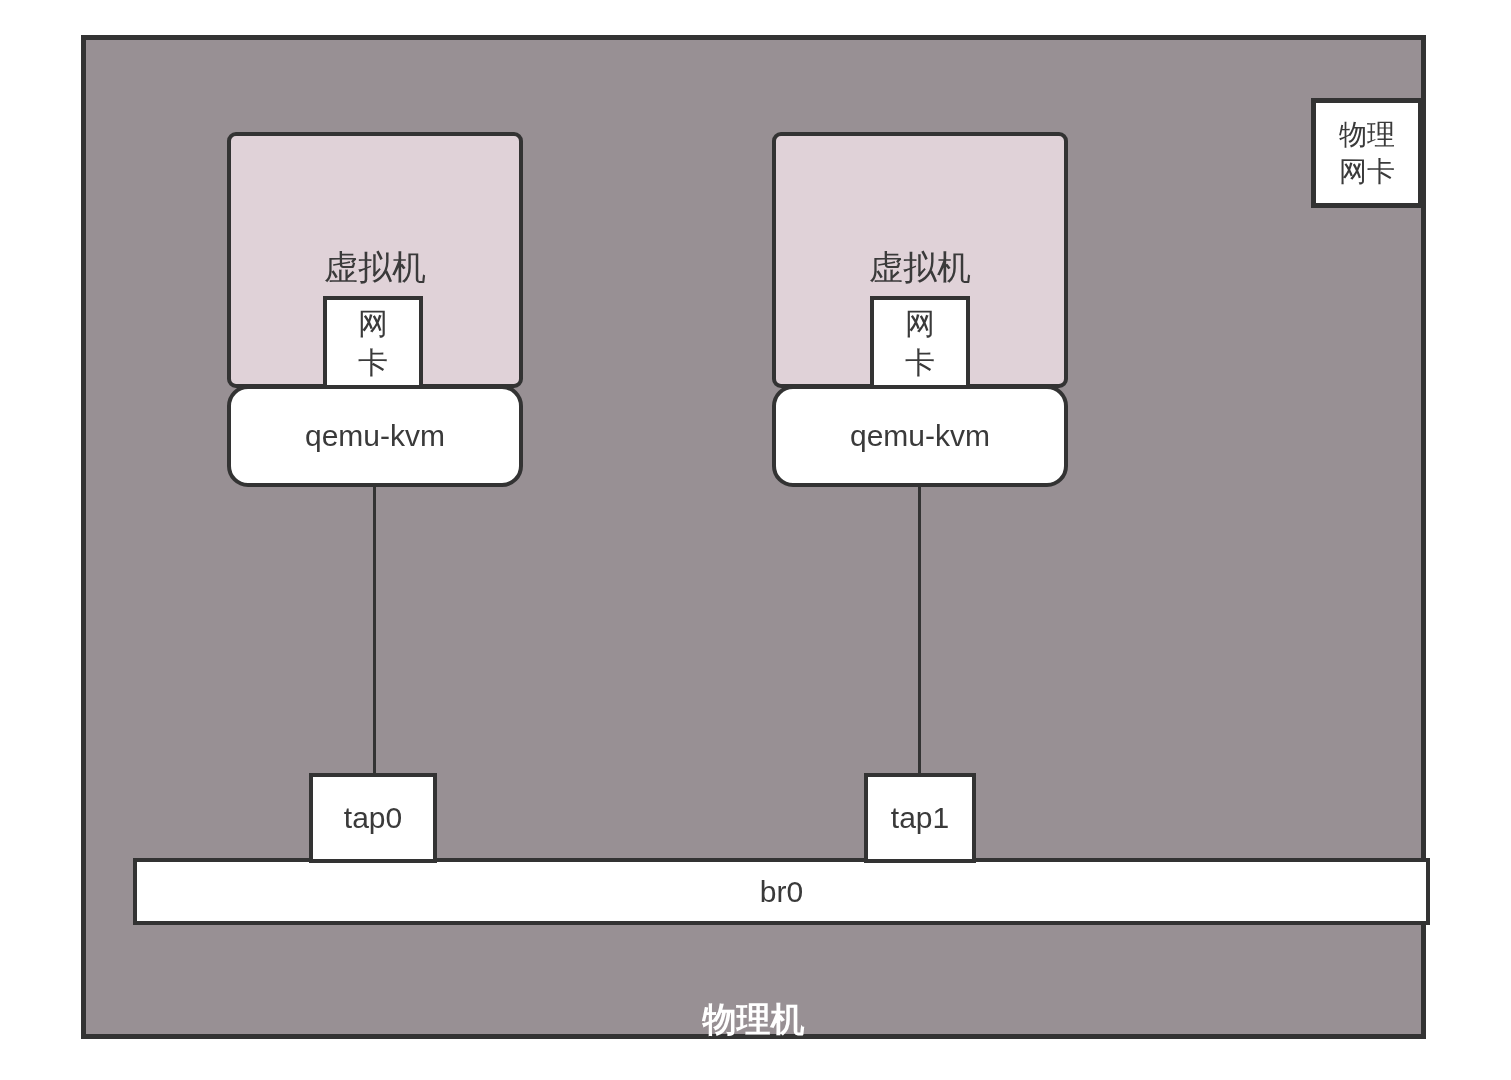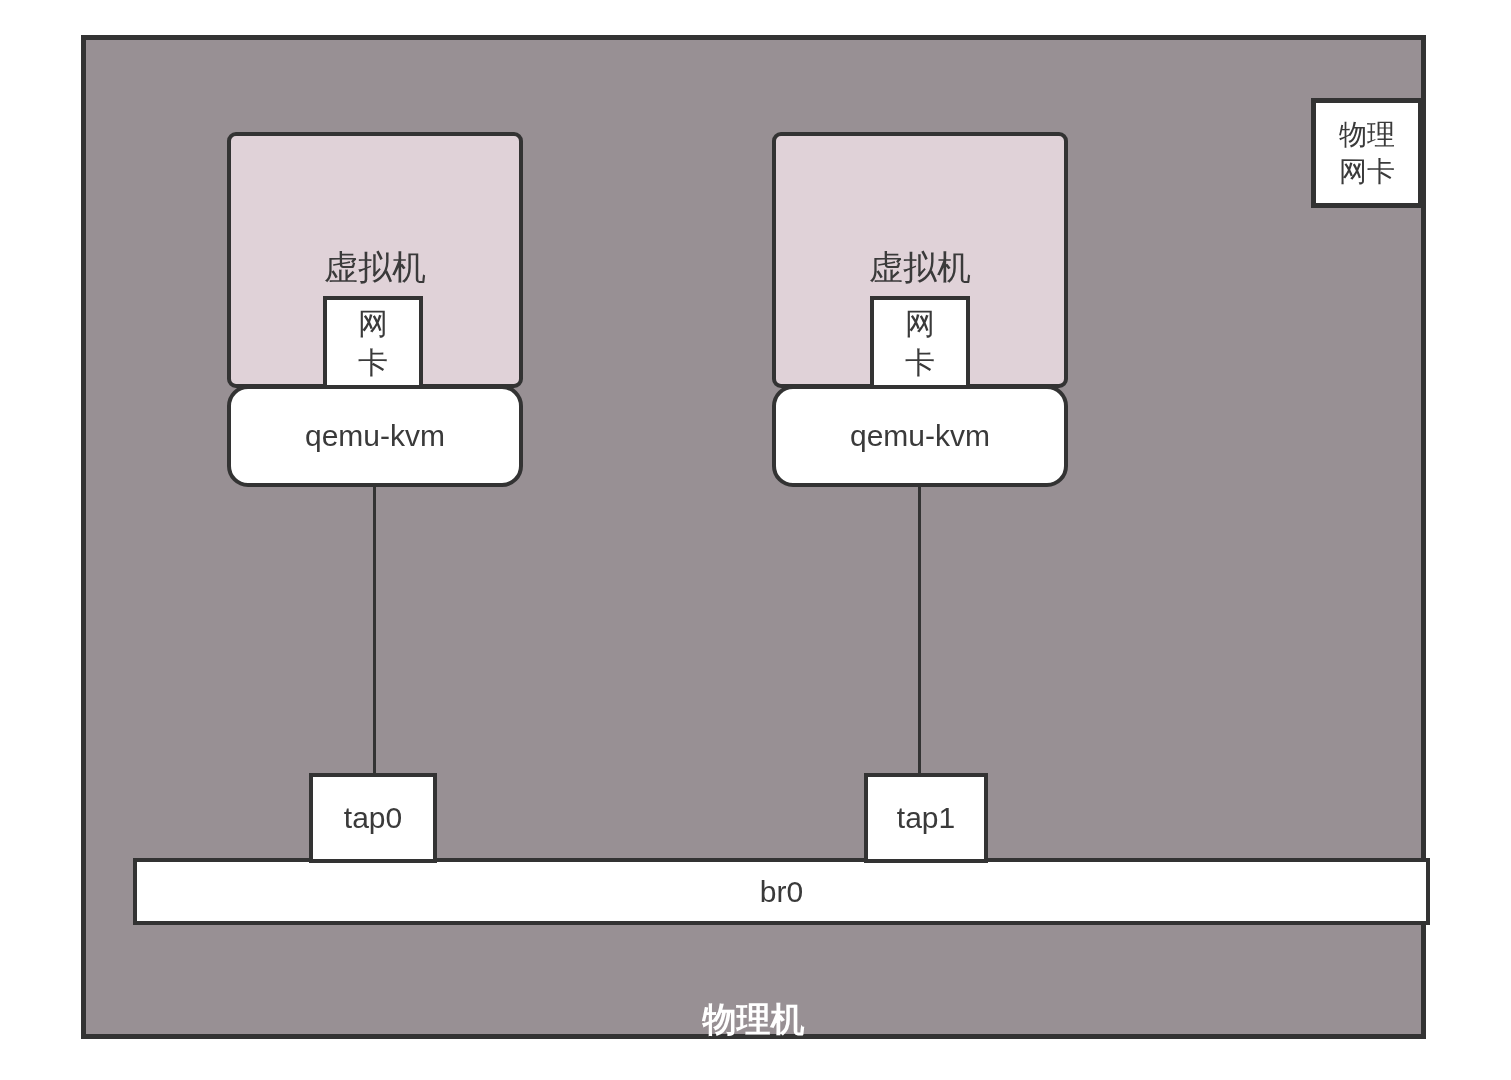--- a/index.html
+++ b/index.html
@@ -96,21 +96,21 @@
     background: #ffffff;
     border: 4px solid #333333;
     z-index: 4;
     display: flex;
     align-items: center;
     justify-content: center;
     font-size: 30px;
     color: #3a3a3a;
   }
   #tap-box-0 { left: 309px; top: 773px; width: 128px; }
-  #tap-box-1 { left: 864px; top: 773px; width: 124px; }
+  #tap-box-1 { left: 864px; top: 773px; width: 112px; }
 
   
   .bridge-bar {
     left: 133px; top: 858px;
     width: 1297px; height: 67px;
     background: #ffffff;
     border: 4px solid #333333;
     z-index: 3;
     display: flex;
     align-items: center;

